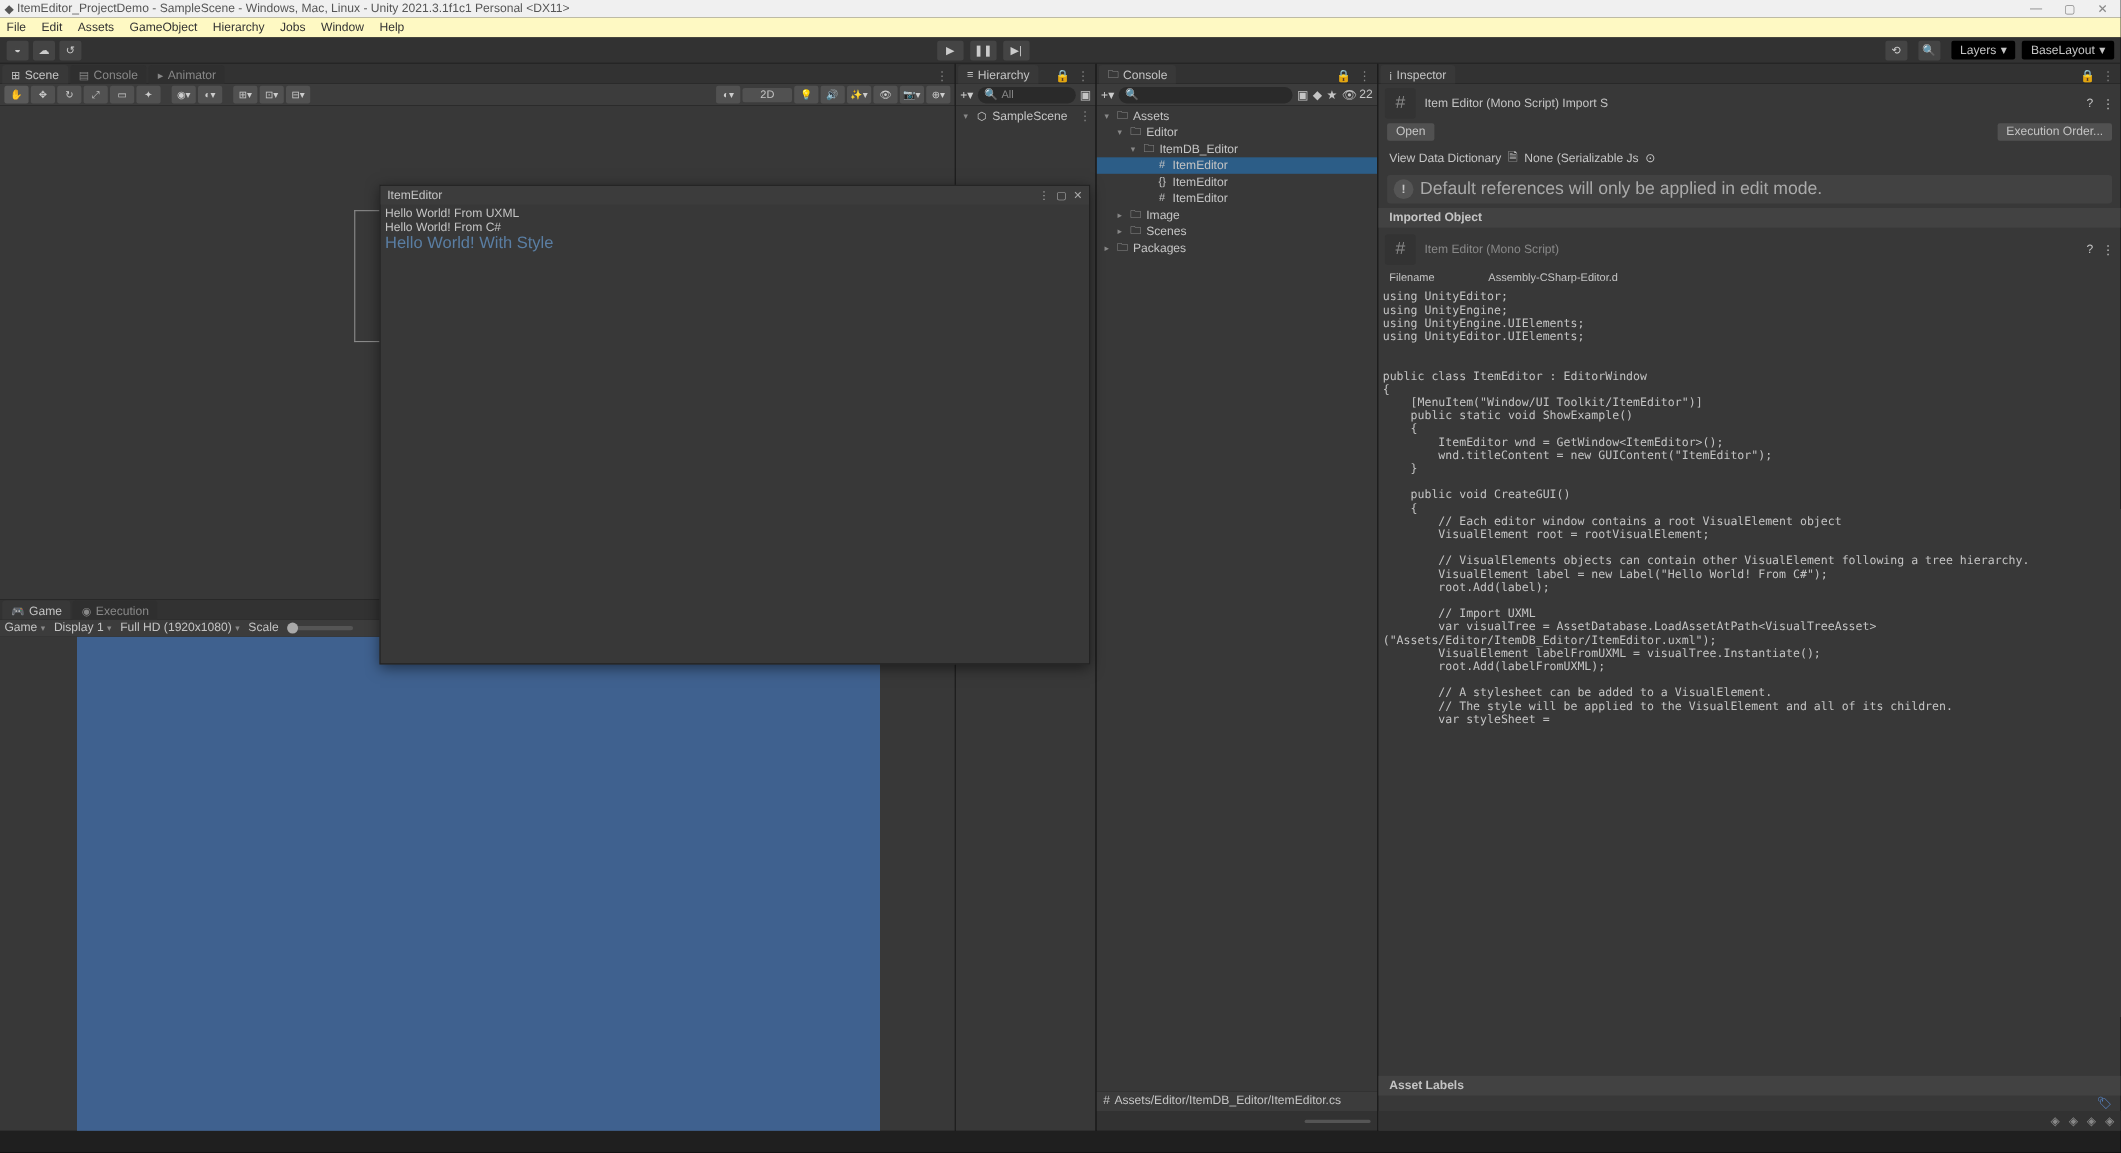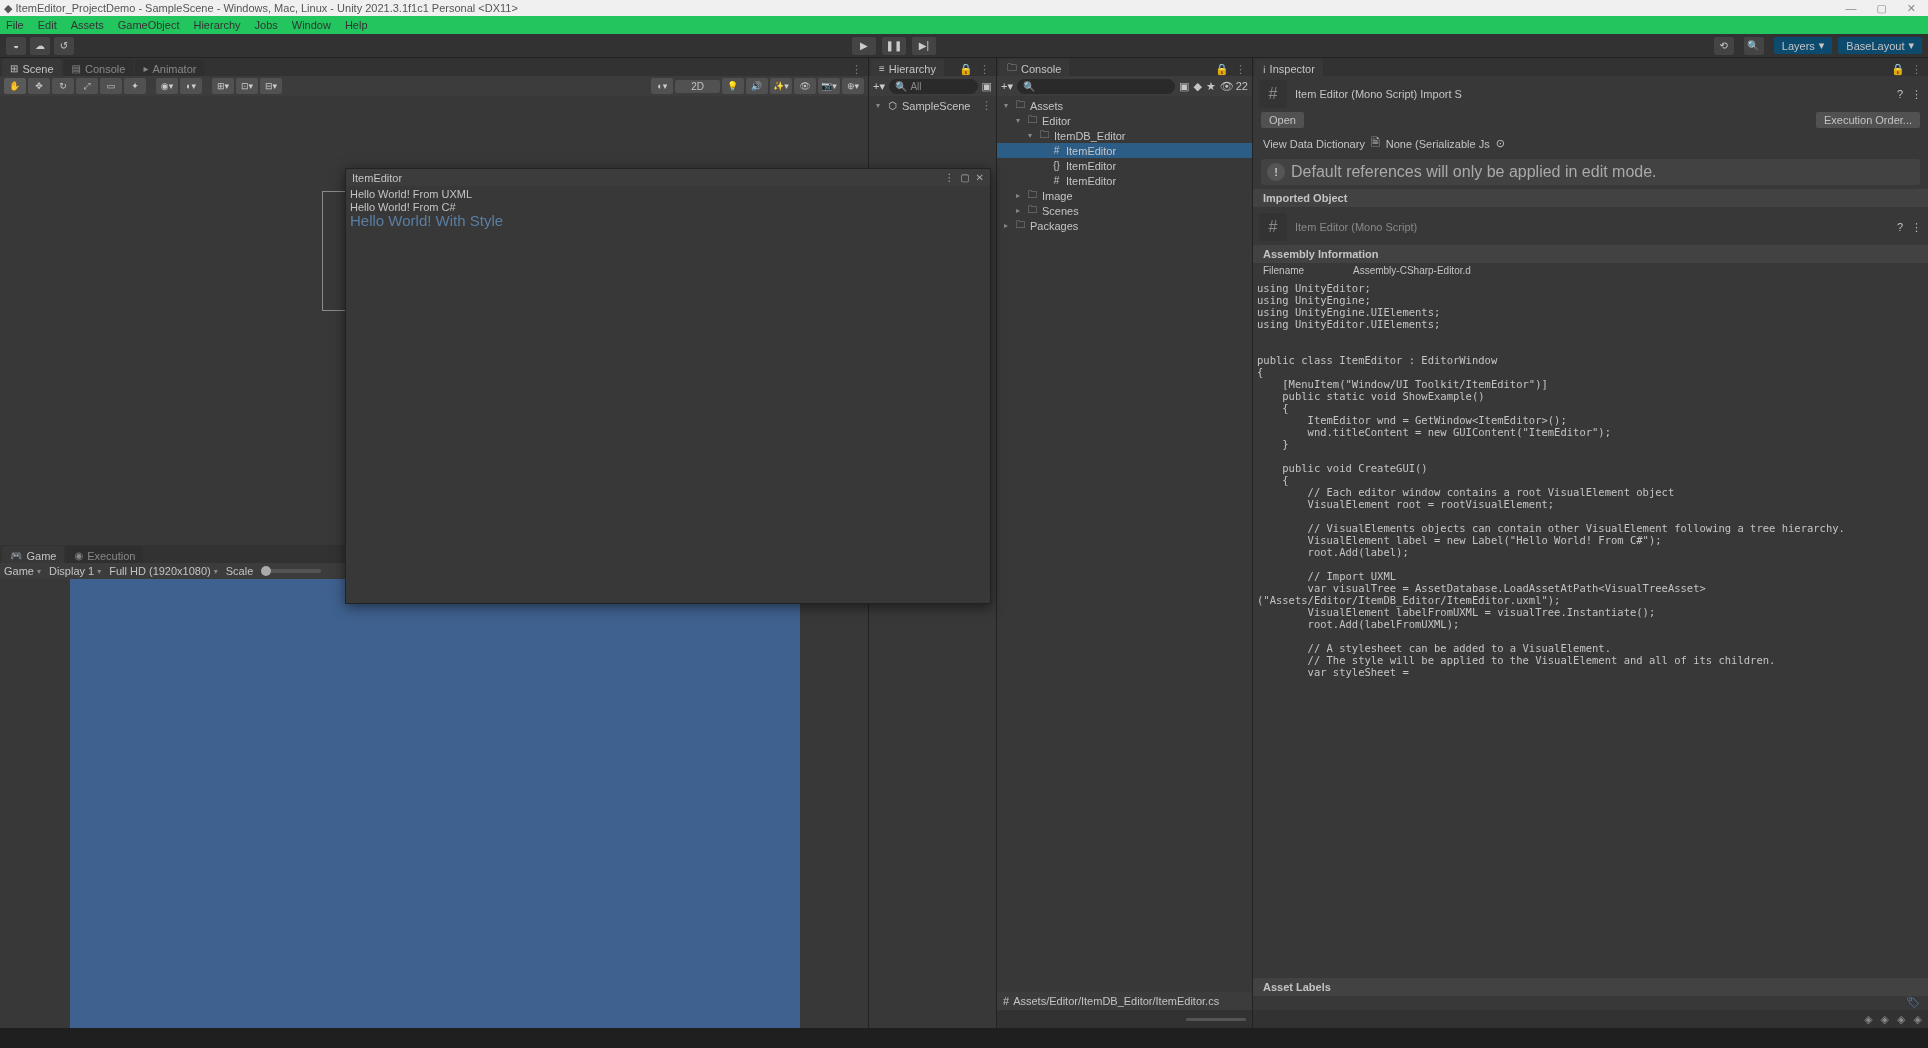--- a/index.html
+++ b/index.html
@@ -1,29 +1,29 @@
 <!DOCTYPE html>
 <html><head>
 <meta charset="utf-8">
 <style>
 * { margin: 0; padding: 0; box-sizing: border-box; font-family: "Segoe UI", Arial, sans-serif; }
 body { background: #000; color: #c4c4c4; font-size: 11px; overflow: hidden; width: 1928px; height: 1048px; }
 
 .titlebar { height: 16px; background: #f0f0f0; display: flex; align-items: center; padding: 0 4px; color: #555; }
 .titlebar .win-ctrl { margin-left: auto; display: flex; gap: 20px; color: #888; padding-right: 8px; }
 
-.menubar { height: 18px; background: #22c55e; display: flex; align-items: center; padding: 0 6px; color: #333; gap: 14px; }
+.menubar { height: 18px; background: #fef9c3; display: flex; align-items: center; padding: 0 6px; color: #333; gap: 14px; }
 .menubar span { cursor: default; }
 
 .tool-row { height: 24px; background: #323232; border-bottom: 1px solid #222; display: flex; align-items: center; padding: 0 6px; }
 .tool-row .btn { width: 20px; height: 18px; background: #444; margin-right: 4px; border-radius: 2px; display: flex; align-items: center; justify-content: center; color: #ccc; font-size: 10px; }
 .tool-row .play-group { margin: 0 auto; display: flex; gap: 2px; }
 .tool-row .play-group .btn { width: 24px; }
 .tool-row .right-tools { display: flex; align-items: center; gap: 6px; }
-.tool-row .dd { background: #0c4a6e; padding: 2px 8px; border-radius: 2px; font-size: 11px; display: flex; align-items: center; gap: 4px; }
+.tool-row .dd { background: #000000; padding: 2px 8px; border-radius: 2px; font-size: 11px; display: flex; align-items: center; gap: 4px; }
 
 .main { display: flex; height: calc(100% - 16px - 18px - 24px - 20px); }
 
 .col-left { width: 868px; display: flex; flex-direction: column; }
 .col-hier { width: 128px; display: flex; flex-direction: column; border-left: 1px solid #222; }
 .col-proj { width: 256px; display: flex; flex-direction: column; border-left: 1px solid #222; }
 .col-insp { flex: 1; display: flex; flex-direction: column; border-left: 1px solid #222; }
 
 .tabbar { height: 18px; background: #323232; display: flex; align-items: flex-end; padding: 0 2px; gap: 2px; }
 .tab { height: 17px; background: #383838; padding: 2px 8px 0; border-radius: 3px 3px 0 0; display: flex; align-items: center; gap: 4px; font-size: 11px; color: #c4c4c4; }
@@ -336,21 +336,20 @@
         <div class="info-ico">!</div>
         <span style="font-size:16px;color:#aaa">Default references will only be applied in edit mode.</span>
       </div>
       <div class="section-h">Imported Object</div>
       <div class="insp-header" style="padding-top:6px">
         <div class="script-ico">#</div>
         <span style="flex:1;color:#888">Item Editor (Mono Script)</span>
         <span>?</span>
         <span>⋮</span>
       </div>
-      <div class="section-h">Assembly Information</div>
       <div class="kv">
         <span class="k">Filename</span>
         <span>Assembly-CSharp-Editor.d</span>
       </div>
       <div class="code">using UnityEditor;
 using UnityEngine;
 using UnityEngine.UIElements;
 using UnityEditor.UIElements;
 
 

